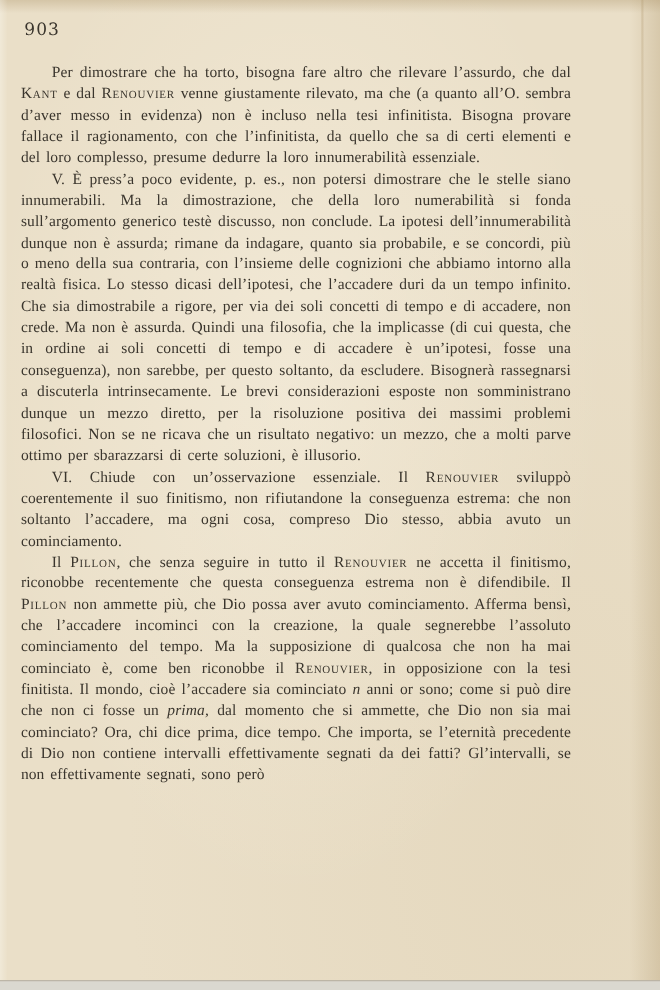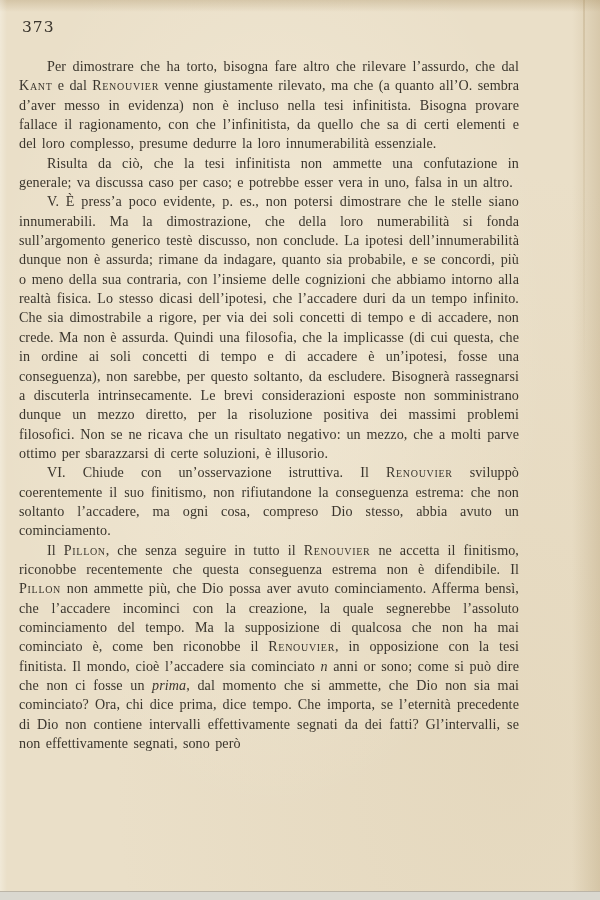--- a/index.html
+++ b/index.html
@@ -91,24 +91,23 @@
 </style>
 </head>
 <body>
 
 <div class="page">
   <div class="shade-top"></div>
   <div class="shade-right"></div>
   <div class="crease-right"></div>
   <div class="shade-left"></div>
 
-  <div class="page-number">373</div>
+  <div class="page-number">903</div>
 
   <div class="text-block">
       <p><span>Per dimostrare che ha torto, bisogna fare altro che rilevare l’assurdo, che dal </span><span class="sc">Kant</span><span> e dal </span><span class="sc">Renouvier</span><span> venne giustamente rilevato, ma che (a quanto all’O. sembra d’aver messo in evidenza) non è incluso nella tesi infinitista. Bisogna provare fallace il ragionamento, con che l’infinitista, da quello che sa di certi elementi e del loro complesso, presume dedurre la loro innumerabilità essenziale.</span></p>
-      <p><span>Risulta da ciò, che la tesi infinitista non ammette una confutazione in generale; va discussa caso per caso; e potrebbe esser vera in uno, falsa in un altro.</span></p>
       <p><span>V. È press’a poco evidente, p. es., non potersi dimostrare che le stelle siano innumerabili. Ma la dimostrazione, che della loro numerabilità si fonda sull’argomento generico testè discusso, non conclude. La ipotesi dell’innumerabilità dunque non è assurda; rimane da indagare, quanto sia probabile, e se concordi, più o meno della sua contraria, con l’insieme delle cognizioni che abbiamo intorno alla realtà fisica. Lo stesso dicasi dell’ipotesi, che l’accadere duri da un tempo infinito. Che sia dimostrabile a rigore, per via dei soli concetti di tempo e di accadere, non crede. Ma non è assurda. Quindi una filosofia, che la implicasse (di cui questa, che in ordine ai soli concetti di tempo e di accadere è un’ipotesi, fosse una conseguenza), non sarebbe, per questo soltanto, da escludere. Bisognerà rassegnarsi a discuterla intrinsecamente. Le brevi considerazioni esposte non somministrano dunque un mezzo diretto, per la risoluzione positiva dei massimi problemi filosofici. Non se ne ricava che un risultato negativo: un mezzo, che a molti parve ottimo per sbarazzarsi di certe soluzioni, è illusorio.</span></p>
-      <p><span>VI. Chiude con un’osservazione istruttiva. Il </span><span class="sc">Renouvier</span><span> sviluppò coerentemente il suo finitismo, non rifiutandone la conseguenza estrema: che non soltanto l’accadere, ma ogni cosa, compreso Dio stesso, abbia avuto un cominciamento.</span></p>
+      <p><span>VI. Chiude con un’osservazione essenziale. Il </span><span class="sc">Renouvier</span><span> sviluppò coerentemente il suo finitismo, non rifiutandone la conseguenza estrema: che non soltanto l’accadere, ma ogni cosa, compreso Dio stesso, abbia avuto un cominciamento.</span></p>
       <p><span>Il </span><span class="sc">Pillon</span><span>, che senza seguire in tutto il </span><span class="sc">Renouvier</span><span> ne accetta il finitismo, riconobbe recentemente che questa conseguenza estrema non è difendibile. Il </span><span class="sc">Pillon</span><span> non ammette più, che Dio possa aver avuto cominciamento. Afferma bensì, che l’accadere incominci con la creazione, la quale segnerebbe l’assoluto cominciamento del tempo. Ma la supposizione di qualcosa che non ha mai cominciato è, come ben riconobbe il </span><span class="sc">Renouvier</span><span>, in opposizione con la tesi finitista. Il mondo, cioè l’accadere sia cominciato </span><span class="it">n</span><span> anni or sono; come si può dire che non ci fosse un </span><span class="it">prima</span><span>, dal momento che si ammette, che Dio non sia mai cominciato? Ora, chi dice prima, dice tempo. Che importa, se l’eternità precedente di Dio non contiene intervalli effettivamente segnati da dei fatti? Gl’intervalli, se non effettivamente segnati, sono però</span></p>
     </div>
 
   <div class="scanner-strip"></div>
 </div>
 
 </body></html>

